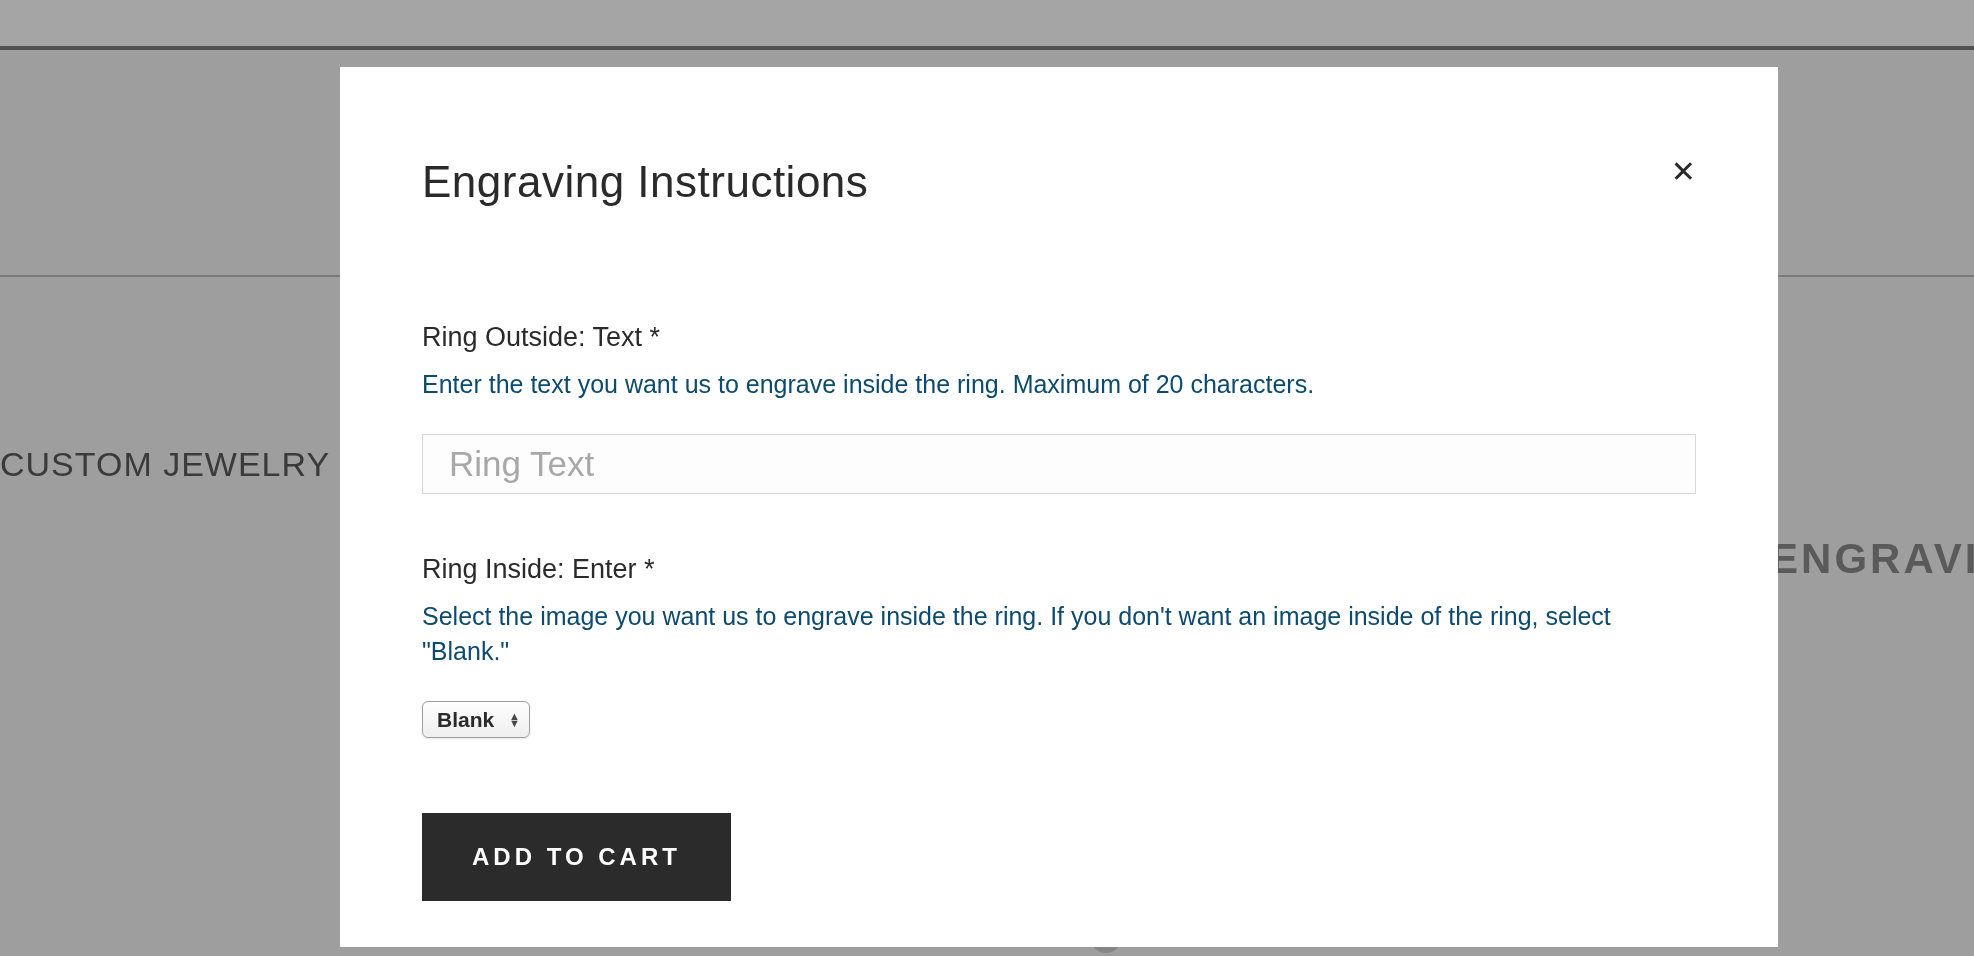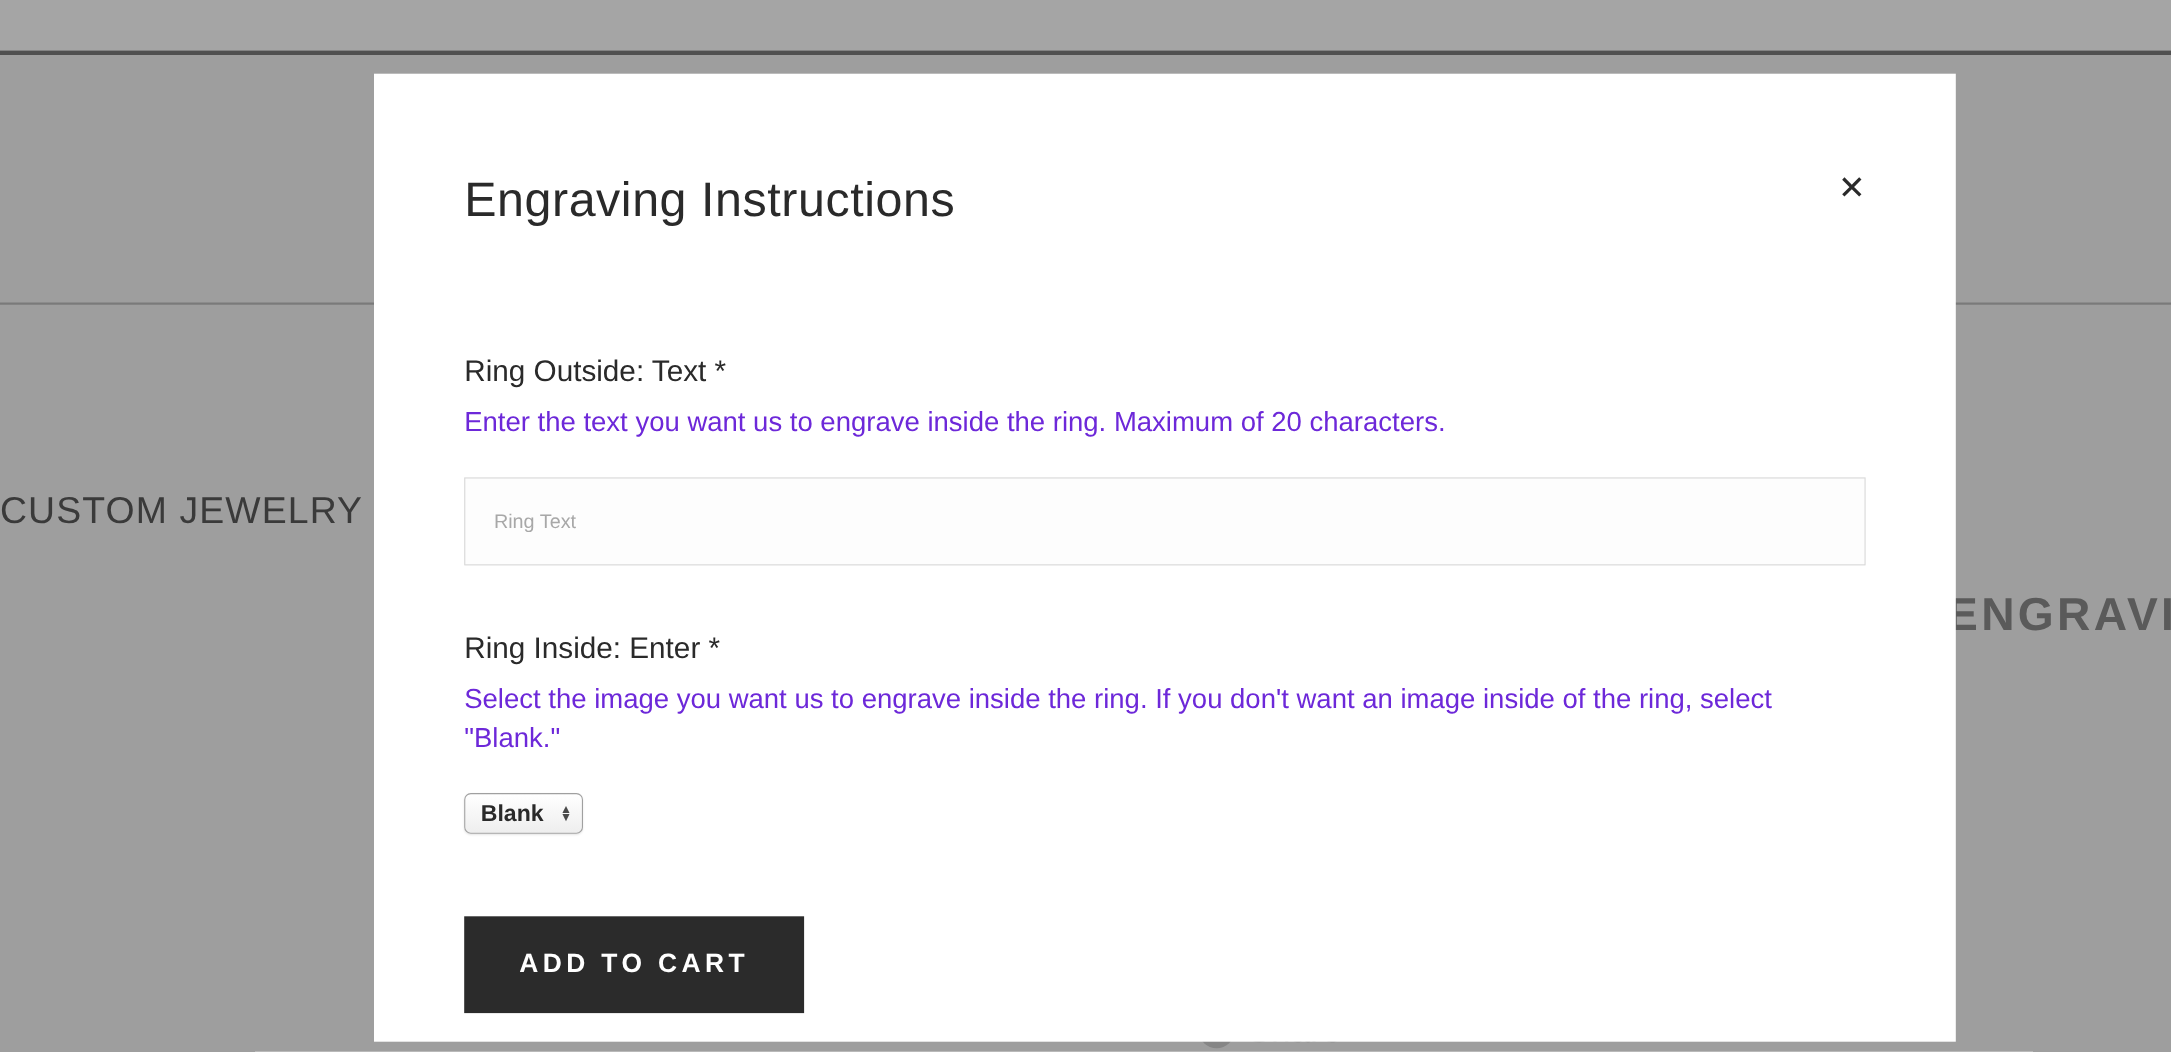--- a/index.html
+++ b/index.html
@@ -128,30 +128,30 @@
       font-weight: 400;
       color: #2a2a2a;
       display: block;
       margin-bottom: 14px;
       margin-top: 11px;
     }
 
     .form-help {
       font-size: 25px;
       font-weight: 300;
-      color: #6d28d9;
+      color: #0c4a6e;
       margin-bottom: 32px;
       line-height: 1.4;
     }
 
     .text-input {
       width: 100%;
-      height: 80px;
+      height: 60px;
       padding: 0 26px;
-      font-size: 18px;
+      font-size: 35px;
       border: 1px solid #d8d8d8;
       background: #fdfdfd;
       color: #2a2a2a;
       font-family: inherit;
     }
 
     .text-input::placeholder {
       color: #a8a8a8;
       font-weight: 300;
     }

